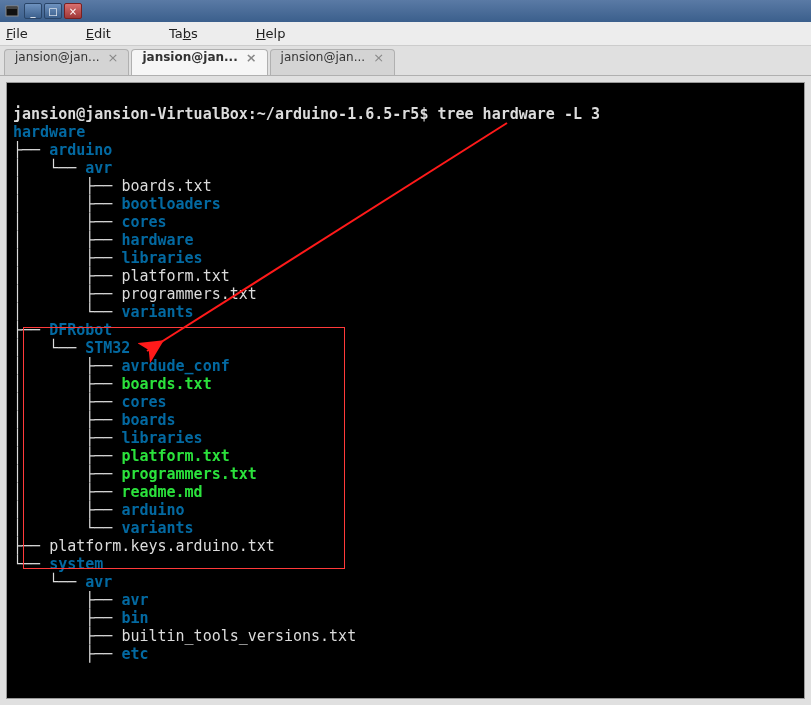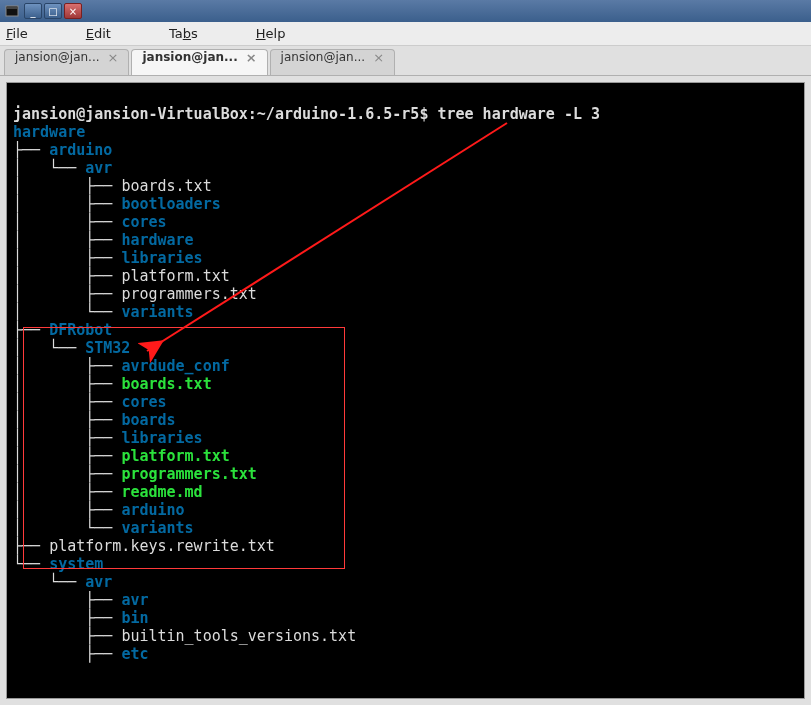--- a/index.html
+++ b/index.html
@@ -162,21 +162,21 @@
 <span class="c-white">│       ├── </span><span class="c-blue">avrdude_conf</span>
 <span class="c-white">│       ├── </span><span class="c-green">boards.txt</span>
 <span class="c-white">│       ├── </span><span class="c-blue">cores</span>
 <span class="c-white">│       ├── </span><span class="c-blue">boards</span>
 <span class="c-white">│       ├── </span><span class="c-blue">libraries</span>
 <span class="c-white">│       ├── </span><span class="c-green">platform.txt</span>
 <span class="c-white">│       ├── </span><span class="c-green">programmers.txt</span>
 <span class="c-white">│       ├── </span><span class="c-green">readme.md</span>
 <span class="c-white">│       ├── </span><span class="c-blue">arduino</span>
 <span class="c-white">│       └── </span><span class="c-blue">variants</span>
-<span class="c-white">├── </span><span class="c-white">platform.keys.rewrite.txt</span>
+<span class="c-white">├── </span><span class="c-white">platform.keys.arduino.txt</span>
 <span class="c-white">└── </span><span class="c-blue">system</span>
 <span class="c-white">    └── </span><span class="c-blue">avr</span>
 <span class="c-white">        ├── </span><span class="c-blue">avr</span>
 <span class="c-white">        ├── </span><span class="c-blue">bin</span>
 <span class="c-white">        ├── </span><span class="c-white">builtin_tools_versions.txt</span>
 <span class="c-white">        ├── </span><span class="c-blue">etc</span>
 <div class="highlight-box" id="hl-box" style="left: 16px; top: 244px; width: 322px; height: 242px;"></div>
 <svg class="arrow-svg" id="arrow-svg" width="800" height="600" style="left:0;top:0;">
   <defs>
     <marker id="ah" markerWidth="12" markerHeight="12" refX="2" refY="6" orient="auto">

